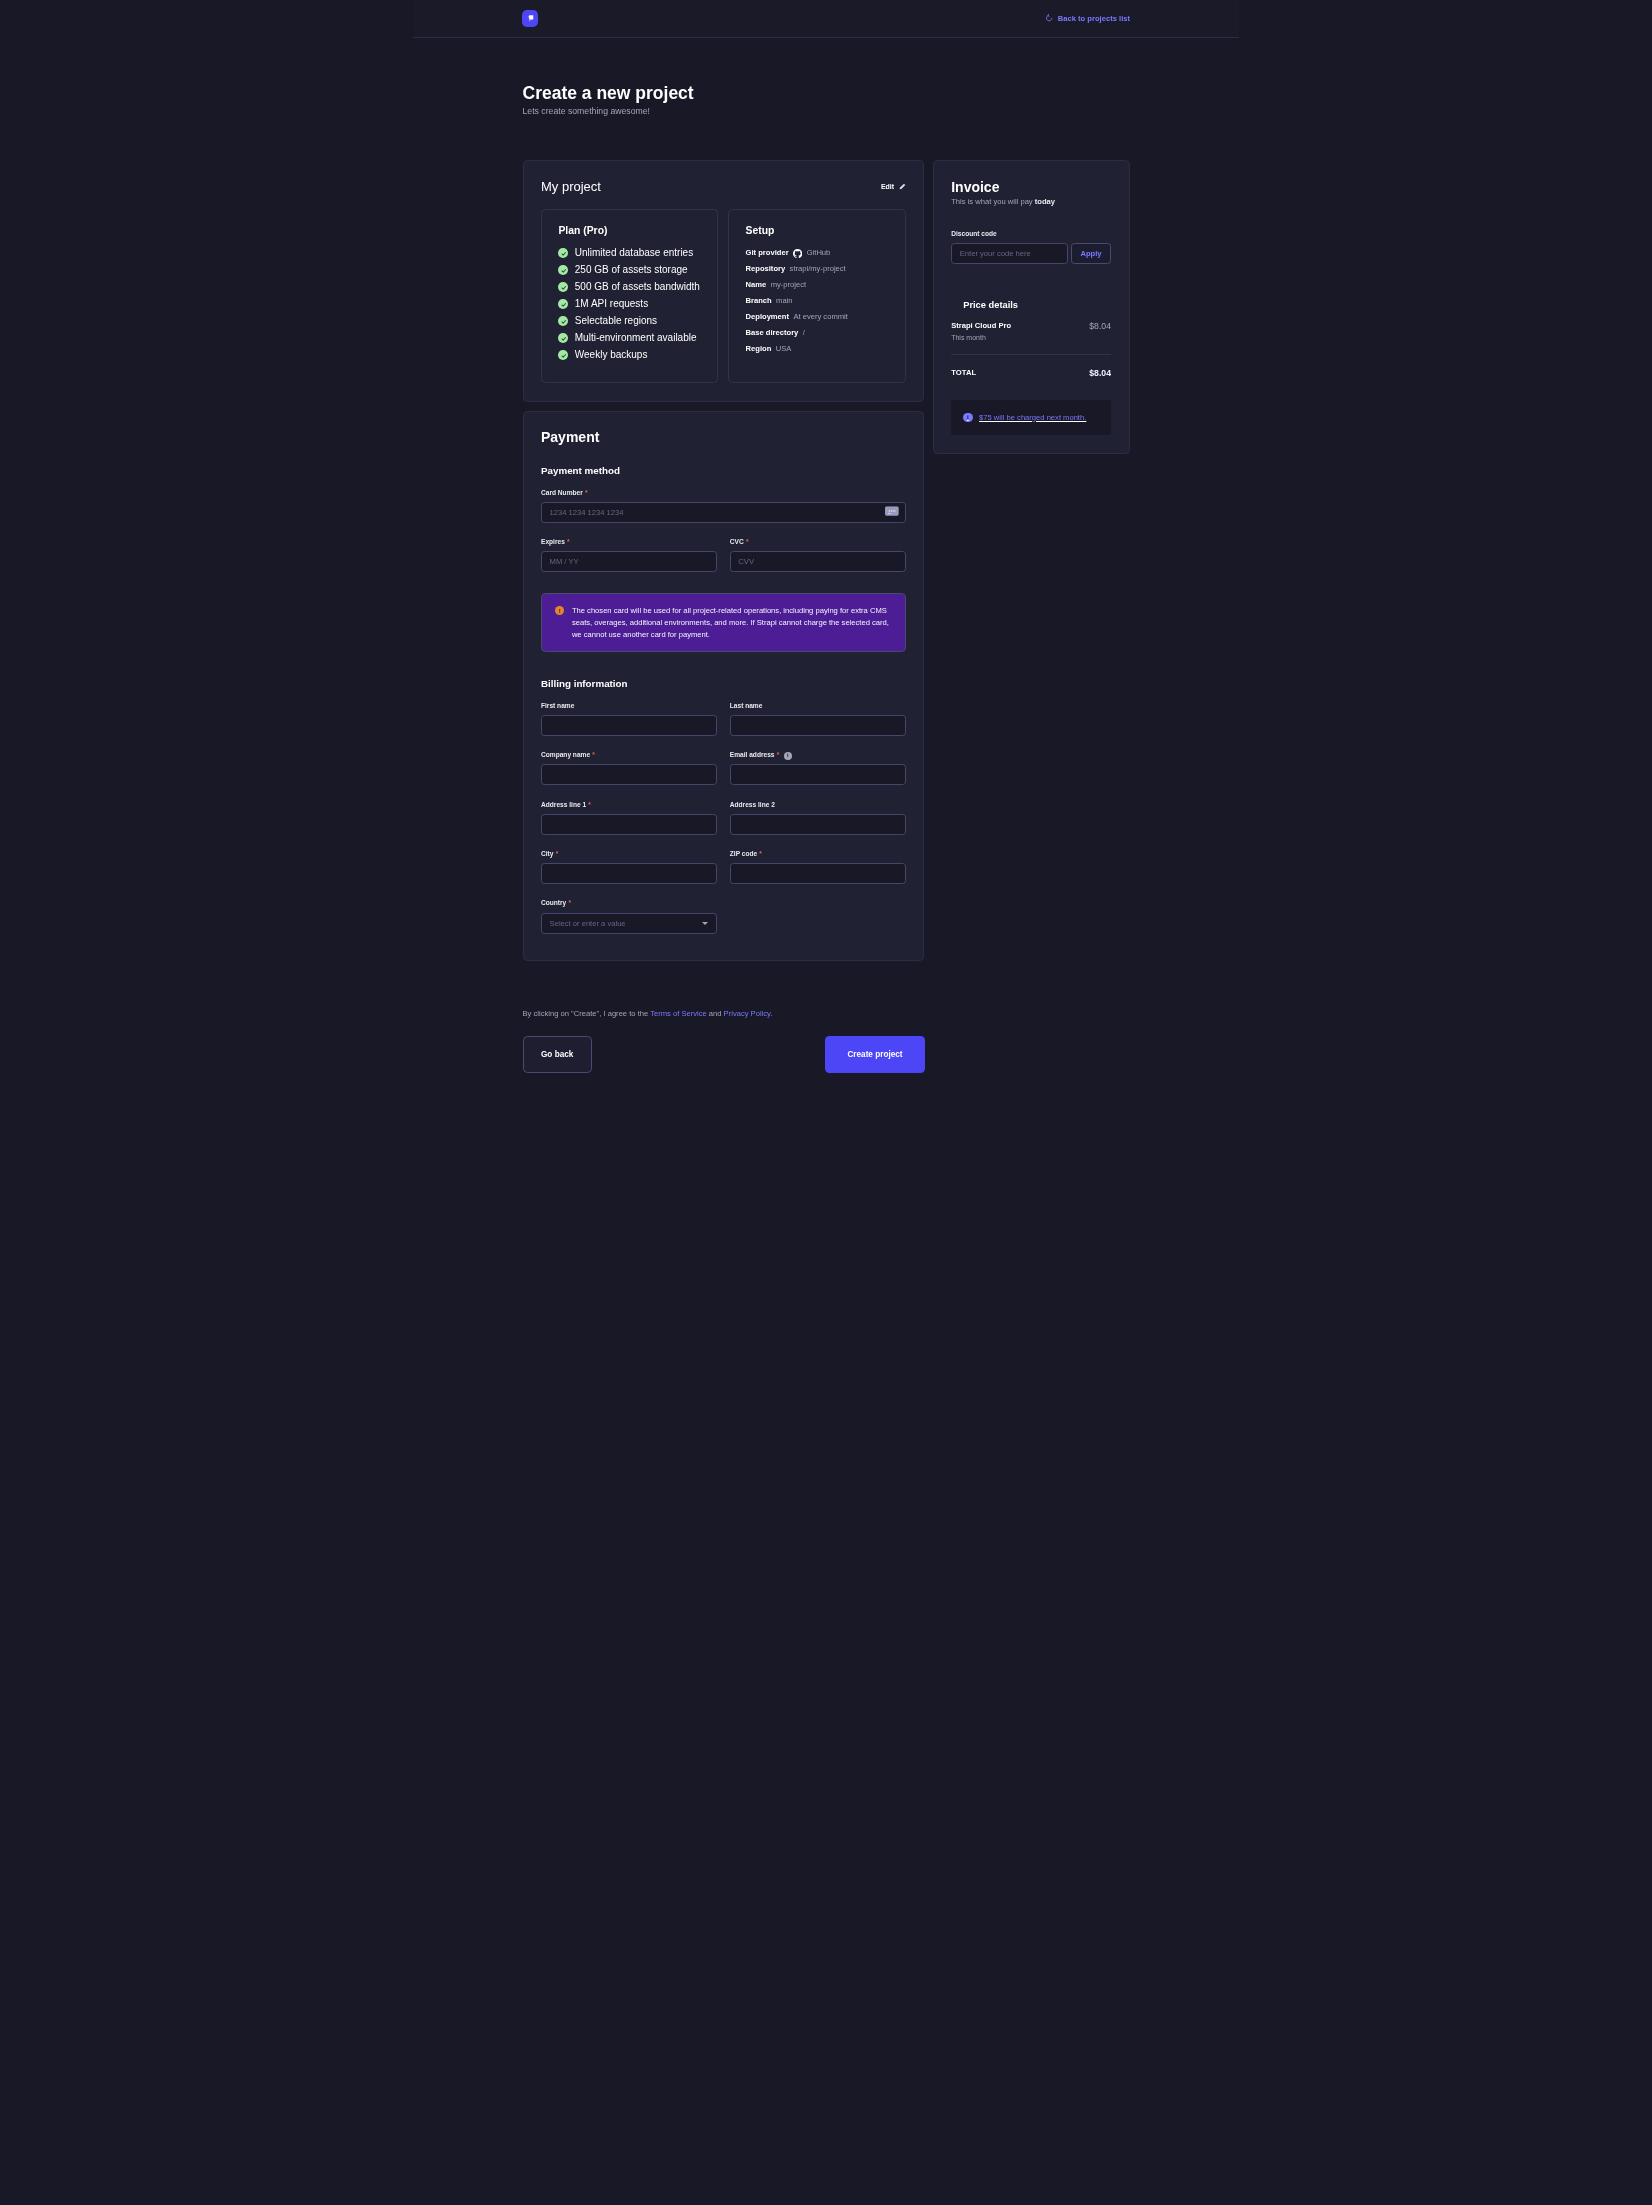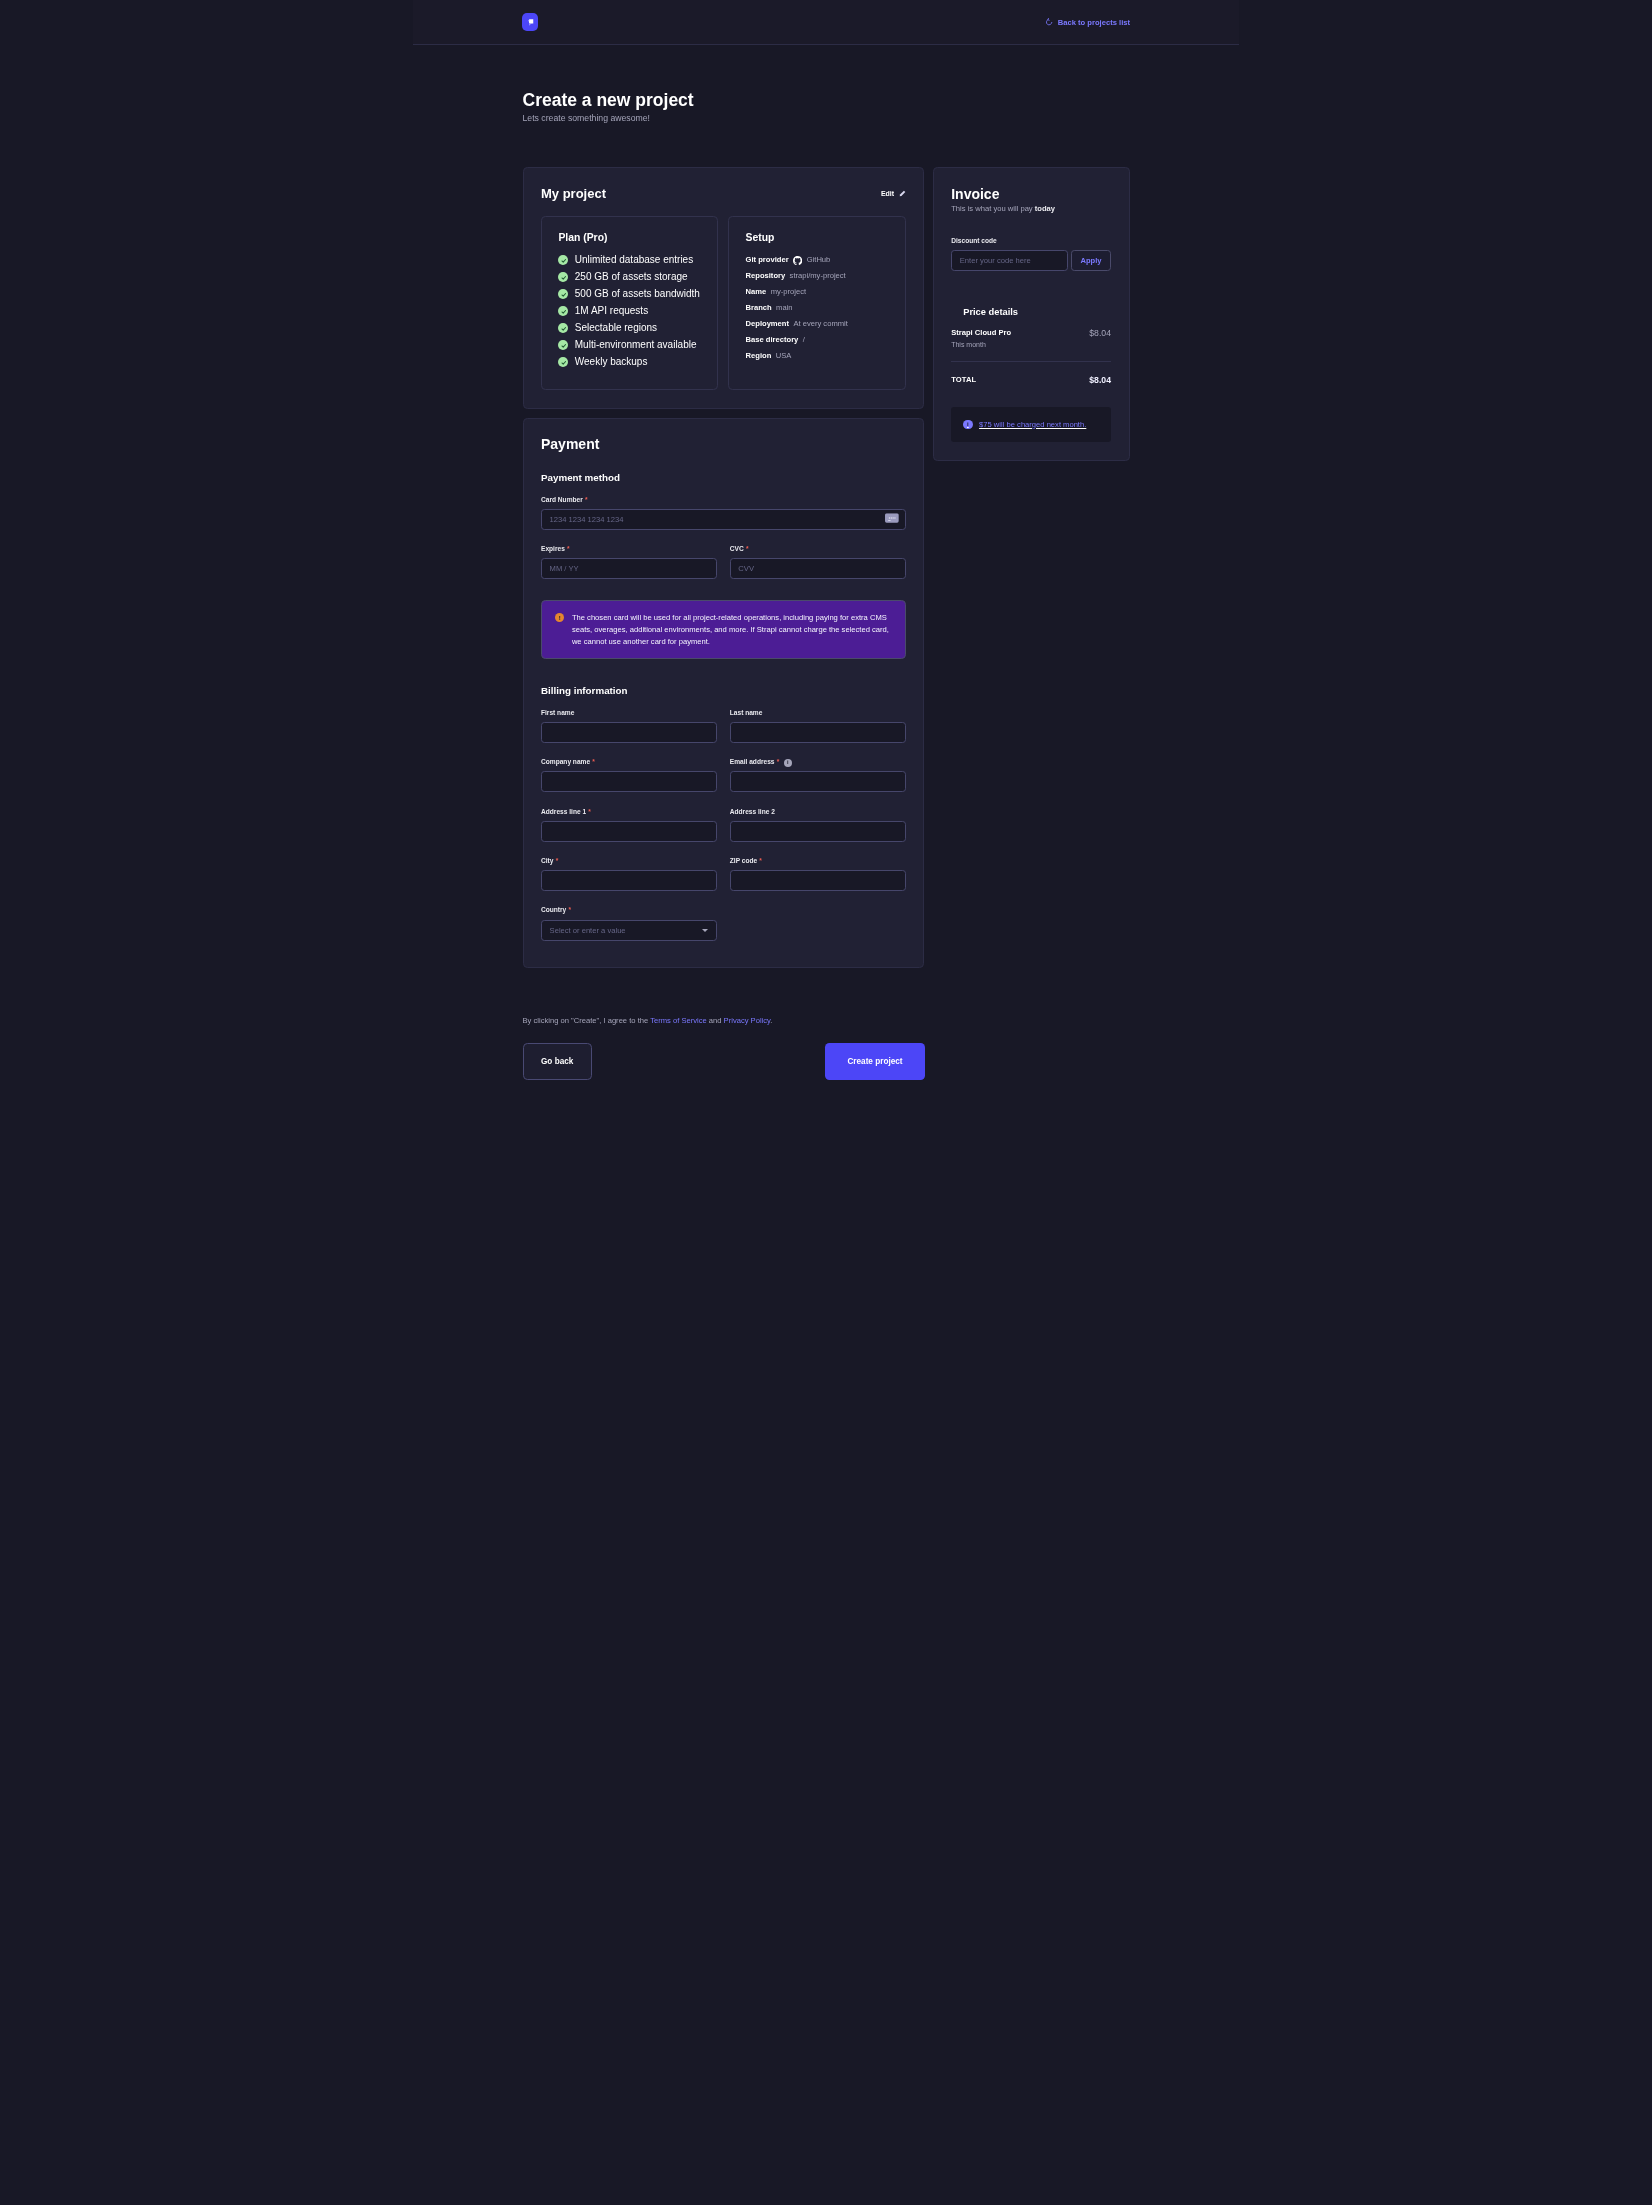--- a/index.html
+++ b/index.html
@@ -3,39 +3,39 @@
 <meta charset="utf-8">
 <style>
   * { box-sizing: border-box; margin: 0; padding: 0; }
   html, body { background: #181826; }
   body {
     width: 826px; min-height: 1103px; margin: 0 auto;
     font-family: "Liberation Sans", sans-serif; color: #ffffff;
   }
   
   .topbar {
-    height: 45px; display: flex; align-items: center; justify-content: space-between;
+    height: 38px; display: flex; align-items: center; justify-content: space-between;
     padding: 0 109px; background: #1b1a29; border-bottom: 0.5px solid #2c2c45;
   }
   .logo-btn { width: 16.4px; height: 17.5px; border-radius: 4.9px; background: #4c46f7;
     display: flex; align-items: center; justify-content: center; cursor: pointer; }
   .back-link { display: flex; align-items: center; gap: 4.9px; color: #7b79ff;
     font-size: 7.6px; font-weight: 600; text-decoration: none; cursor: pointer; }
   
   .content { width: 607px; margin: 0 auto; }
   .hero { margin-top: 44px; }
   .hero h1 { font-size: 17.5px; font-weight: 700; line-height: 22px; }
   .hero p { font-size: 8.7px; line-height: 13px; color: #a5a5ba; margin-top: 1.1px; }
   
   .layout { display: flex; gap: 8.7px; margin-top: 42px; align-items: flex-start; }
   .left-col { width: 402px; display: flex; flex-direction: column; gap: 8.7px; }
   .card { background: #212134; border: 0.5px solid #2c2c45; border-radius: 4.4px; padding: 17.5px; }
   
   .proj-head { display: flex; align-items: center; justify-content: space-between; margin-bottom: 15.3px; }
-  .proj-head h2 { font-size: 13px; font-weight: 700; }
+  .proj-head h2 { font-size: 13px; font-weight: 400; }
   .edit-btn { display: flex; align-items: center; gap: 4.4px; background: none; border: none;
     color: #ffffff; font-size: 7px; font-weight: 600; cursor: pointer; font-family: inherit; }
   .boxes { display: flex; gap: 9.8px; }
   .inner-box { flex: 1; border: 0.5px solid #32324d; border-radius: 4.4px; padding: 15.3px 16.4px; }
   .inner-box h3 { font-size: 10.4px; font-weight: 700; margin-bottom: 12px; }
   .feature { display: flex; align-items: center; gap: 6.6px; margin-bottom: 6.6px;
     font-size: 10px; line-height: 10.4px; color: #ffffff; }
   .check { width: 9.8px; height: 9.8px; border-radius: 50%; background: #a5e8a5; flex: none;
     display: flex; align-items: center; justify-content: center; }
   .setup-row { display: flex; align-items: center; gap: 4.4px; margin-bottom: 5.5px;

